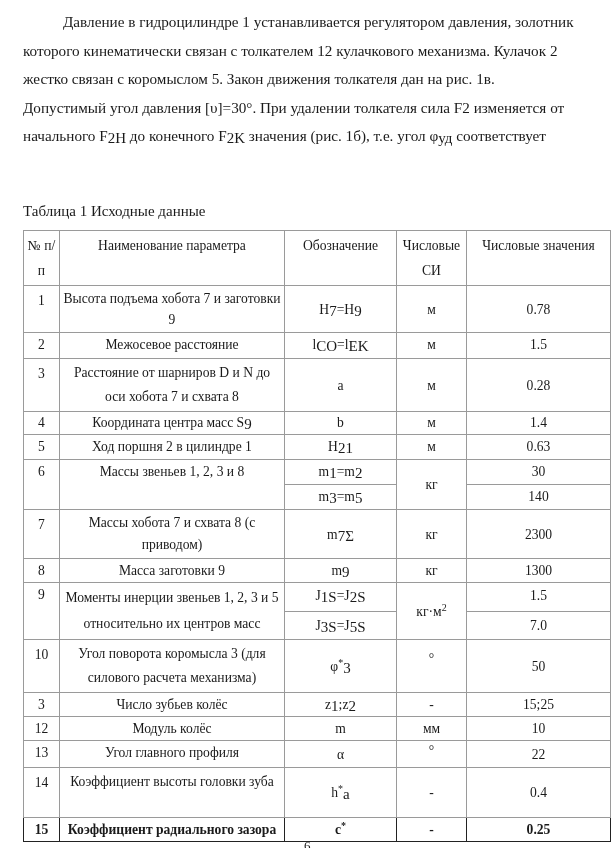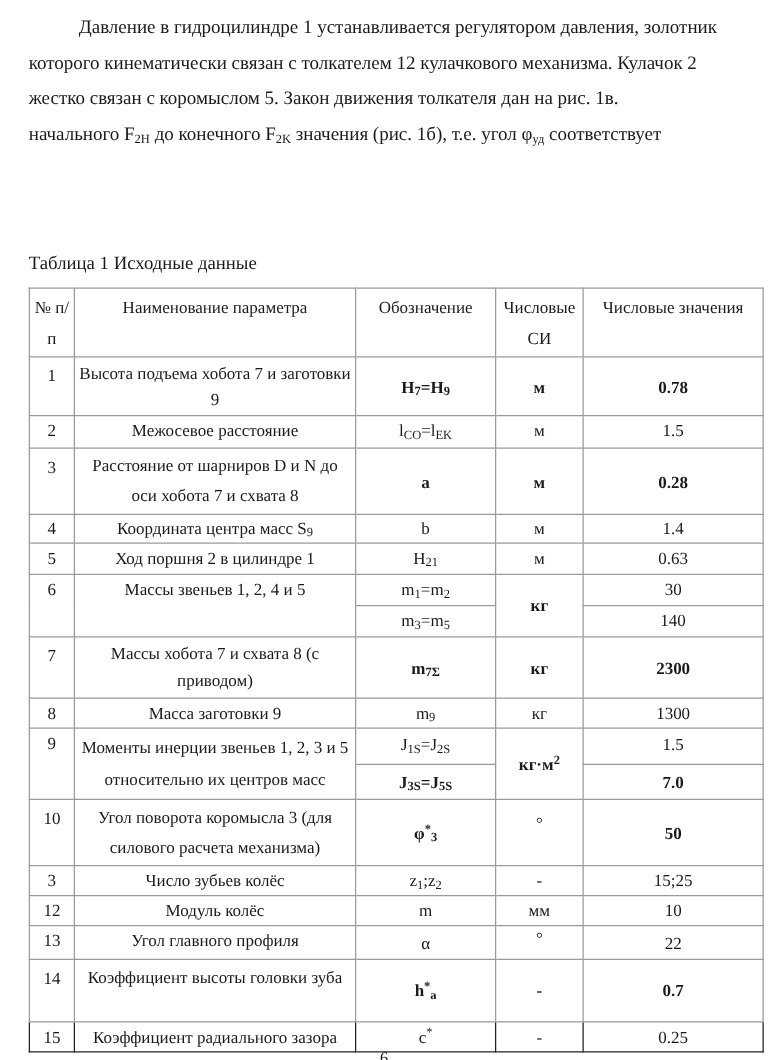--- a/index.html
+++ b/index.html
@@ -3,41 +3,42 @@
 <meta charset="utf-8">
 <style>
   html, body { margin: 0; padding: 0; background: #ffffff; }
   body { width: 616px; height: 848px; position: relative; overflow: hidden;
          font-family: "Liberation Serif", serif; color: #1a1a1a; }
   .para { position: absolute; left: 23px; top: 8px; width: 580px;
           font-size: 15.2px; line-height: 28.5px; }
   .para p { margin: 0; }
   .para .line { display: block; white-space: nowrap; font-family: Liberation Serif, serif; }
   .para .first { padding-left: 40px; }
-  sub { font-size: 10px; vertical-align: -2px; line-height: 0; }
+  sub { font-size: 15px; vertical-align: -2px; line-height: 0; }
   sup { font-size: 10px; vertical-align: 5px; line-height: 0; }
   .caption { position: absolute; left: 23px; top: 203px; font-size: 15px; }
   table { position: absolute; left: 23px; top: 230px; border-collapse: collapse;
           font-size: 13.6px; table-layout: fixed; width: 587px; }
   td { border: 1px solid #9a9a9a; text-align: center; vertical-align: top;
        padding: 2px 3px; line-height: 25px; }
   table { border: 1.5px solid #222; }
-  td.mid { vertical-align: middle; font-weight: bold; }
-  tr.bottom-row td { border-top: 1.5px solid #222; border-bottom: 1.5px solid #222; }
+  td.mid { vertical-align: middle; }
+  tr.bottom-row td { border-top: 1.5px solid #222; border-bottom: 1.5px solid #222; font-weight: bold; }
   tr.bottom-row td { border-left-color: #222; border-right-color: #222; }
   .pagenum { position: absolute; left: 304px; top: 838px; font-size: 13px; }
 </style>
 </head>
 <body>
 
 <div class="para">
   <p>
     <span class="line first">Давление в гидроцилиндре 1 устанавливается регулятором давления, золотник</span>
     <span class="line">которого кинематически связан с толкателем 12 кулачкового механизма. Кулачок 2</span>
     <span class="line">жестко связан с коромыслом 5. Закон движения толкателя дан на рис. 1в.</span>
+    <span class="line">Допустимый угол давления [υ]=30°. При удалении толкателя сила F2 изменяется от</span>
     <span class="line"><span>начального F</span><sub>2H</sub><span> до конечного F</span><sub>2K</sub><span> значения (рис. 1б), т.е. угол φ</span><sub>уд</sub><span> соответствует</span></span>
   </p>
 </div>
 
 <div class="caption">Таблица 1 Исходные данные</div>
 
 <table>
   <colgroup>
     <col style="width:36px">
       <col style="width:225px">
@@ -89,21 +90,21 @@
   <tr style="height:24px">
     <td style="line-height:20px">5</td>
     <td style="line-height:20px">Ход поршня 2 в цилиндре 1</td>
     <td style="line-height:20px"><span>H</span><sub>21</sub></td>
     <td style="line-height:20px">м</td>
     <td style="line-height:20px">0.63</td>
   </tr>
 
   <tr style="height:24px">
     <td rowspan="2" style="line-height:20px">6</td>
-    <td rowspan="2" style="line-height:20px">Массы звеньев 1, 2, 4 и 5</td>
+    <td rowspan="2" style="line-height:20px">Массы звеньев 1, 2, 3 и 8</td>
     <td style="line-height:20px"><span>m</span><sub>1</sub><span>=m</span><sub>2</sub></td>
     <td rowspan="2" class="mid">кг</td>
     <td style="line-height:20px">30</td>
   </tr>
   <tr style="height:24px">
     <td style="line-height:20px"><span>m</span><sub>3</sub><span>=m</span><sub>5</sub></td>
     <td style="line-height:20px">140</td>
   </tr>
 
   <tr style="height:48px">
@@ -164,21 +165,21 @@
     <td style="line-height:20px;padding-top:4px">α</td>
     <td style="line-height:16px">°</td>
     <td style="line-height:20px;padding-top:4px">22</td>
   </tr>
 
   <tr style="height:50px">
     <td>14</td>
     <td style="line-height:24px">Коэффициент высоты головки зуба</td>
     <td class="mid"><span>h</span><sup>*</sup><sub>a</sub></td>
     <td class="mid">-</td>
-    <td class="mid">0.7</td>
+    <td class="mid">0.4</td>
   </tr>
 
   <tr class="bottom-row" style="height:23px">
     <td style="line-height:19px">15</td>
     <td style="line-height:19px;white-space:nowrap">Коэффициент радиального зазора</td>
     <td style="line-height:19px"><span>c</span><sup>*</sup></td>
     <td style="line-height:19px">-</td>
     <td style="line-height:19px">0.25</td>
   </tr>
 </tbody>

